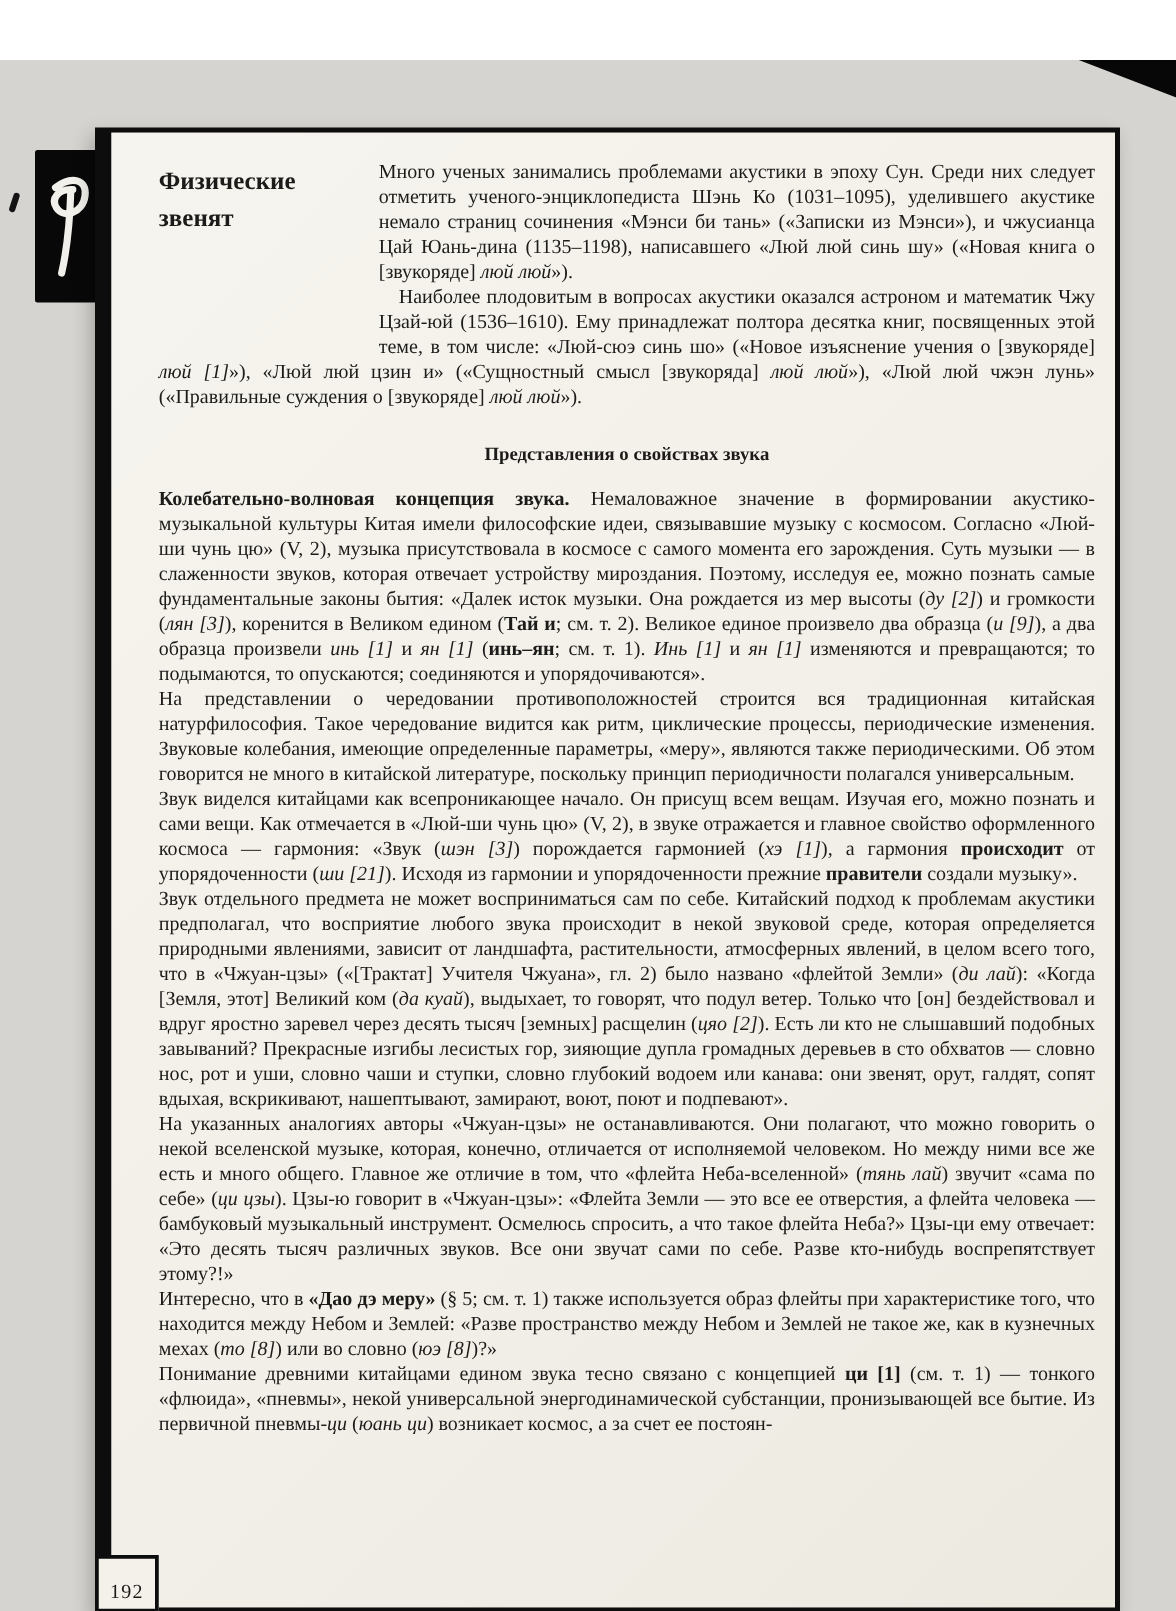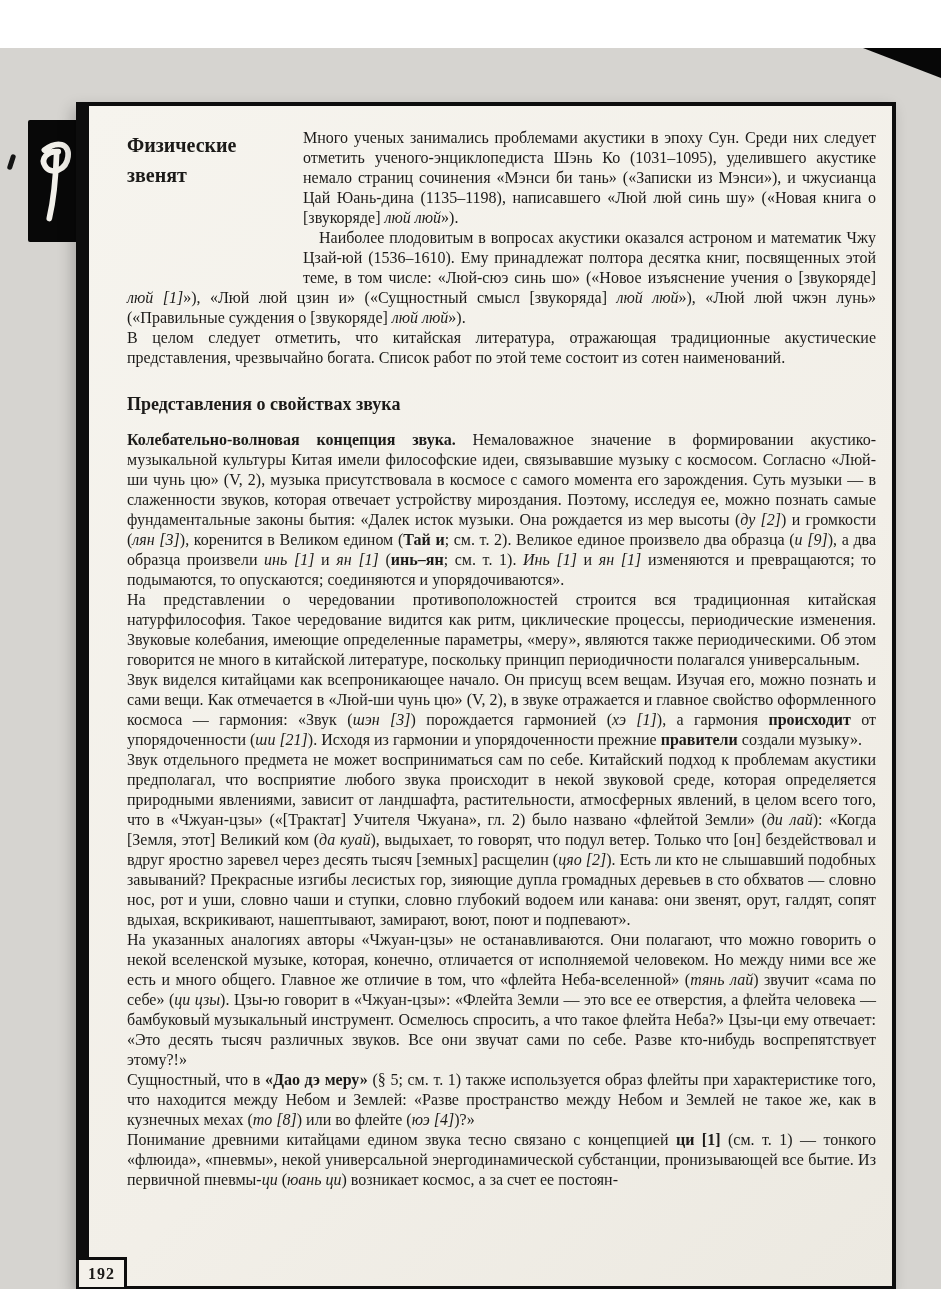--- a/index.html
+++ b/index.html
@@ -56,35 +56,34 @@
   .margin-label{
     float:left; width:176px; height:141px;
     font-weight:bold; font-size:20px; line-height:30px;
     padding-top:2px; text-align:left;
   }
 
   .content p{ margin:0; }
   .p-b{ text-indent:16px; }
 
   .section-title{
-    font-size:18px; font-weight:bold;
-    margin:26px 0 16px; text-align:left;
+    font-size:15px; font-weight:bold;
+    margin:26px 0 16px; text-align:center;
     clear:both;
   }
 
   .i{ font-style:italic; }
   .b{ font-weight:bold; }
 
   .page-number-box{
     position:absolute; left:-13px; bottom:-4px;
     background:#f4f1ea; border:3px solid #0d0d0d;
-    padding:4px 9px 3px;
+    padding:17px 9px 3px;
     font-size:16px; line-height:20px;
     letter-spacing:1px;
-    font-weight:bold;
   }
 
   .clear{ clear:both; }
 </style>
 </head>
 <body>
 
 <div class="scan">
 
   <div class="corner-mark"></div>
@@ -100,32 +99,31 @@
   <div class="page-frame">
     <div class="content">
 
       <div>
         <div class="margin-label">
           <div>Физические</div>
           <div>звенят</div>
         </div>
         <p class="p-a"><span>Много ученых занимались проблемами акустики в эпоху Сун. Среди них следует отметить ученого-энциклопедиста Шэнь Ко (1031–1095), уделившего акустике немало страниц сочинения «Мэнси би тань» («Записки из Мэнси»), и чжусианца Цай Юань-дина (1135–1198), написавшего «Люй люй синь шу» («Новая книга о [звукоряде] </span><span class="i">люй люй</span><span>»).</span></p>
         <p class="p-b"><span>Наиболее плодовитым в вопросах акустики оказался астроном и математик Чжу Цзай-юй (1536–1610). Ему принадлежат полтора десятка книг, посвященных этой теме, в том числе: «Люй-сюэ синь шо» («Новое изъяснение учения о [звукоряде] </span><span class="i">люй [1]</span><span>»), «Люй люй цзин и» («Сущностный смысл [звукоряда] </span><span class="i">люй люй</span><span>»), «Люй люй чжэн лунь» («Правильные суждения о [звукоряде] </span><span class="i">люй люй</span><span>»).</span></p>
-        <p class="p-c"><span>В целом следует отметить, что китайская литература, отражающая традиционные акустические представления, чрезвычайно богата. Список работ по этой теме состоит из сотен наименований.</span></p>
         <div class="clear"></div>
       </div>
 
       <h2 class="section-title">Представления о свойствах звука</h2>
 
       <p><span class="b">Колебательно-волновая концепция звука.</span><span> Немаловажное значение в формировании акустико-музыкальной культуры Китая имели философские идеи, связывавшие музыку с космосом. Согласно «Люй-ши чунь цю» (V, 2), музыка присутствовала в космосе с самого момента его зарождения. Суть музыки — в слаженности звуков, которая отвечает устройству мироздания. Поэтому, исследуя ее, можно познать самые фундаментальные законы бытия: «Далек исток музыки. Она рождается из мер высоты (</span><span class="i">ду [2]</span><span>) и громкости (</span><span class="i">лян [3]</span><span>), коренится в Великом едином (</span><span class="b">Тай и</span><span>; см. т. 2). Великое единое произвело два образца (</span><span class="i">и [9]</span><span>), а два образца произвели </span><span class="i">инь [1]</span><span> и </span><span class="i">ян [1]</span><span> (</span><span class="b">инь–ян</span><span>; см. т. 1). </span><span class="i">Инь [1]</span><span> и </span><span class="i">ян [1]</span><span> изменяются и превращаются; то подымаются, то опускаются; соединяются и упорядочиваются».</span></p>
       <p><span>На представлении о чередовании противоположностей строится вся традиционная китайская натурфилософия. Такое чередование видится как ритм, циклические процессы, периодические изменения. Звуковые колебания, имеющие определенные параметры, «меру», являются также периодическими. Об этом говорится не много в китайской литературе, поскольку принцип периодичности полагался универсальным.</span></p>
       <p><span>Звук виделся китайцами как всепроникающее начало. Он присущ всем вещам. Изучая его, можно познать и сами вещи. Как отмечается в «Люй-ши чунь цю» (V, 2), в звуке отражается и главное свойство оформленного космоса — гармония: «Звук (</span><span class="i">шэн [3]</span><span>) порождается гармонией (</span><span class="i">хэ [1]</span><span>), а гармония </span><span class="b">происходит</span><span> от упорядоченности (</span><span class="i">ши [21]</span><span>). Исходя из гармонии и упорядоченности прежние </span><span class="b">правители</span><span> создали музыку».</span></p>
       <p><span>Звук отдельного предмета не может восприниматься сам по себе. Китайский подход к проблемам акустики предполагал, что восприятие любого звука происходит в некой звуковой среде, которая определяется природными явлениями, зависит от ландшафта, растительности, атмосферных явлений, в целом всего того, что в «Чжуан-цзы» («[Трактат] Учителя Чжуана», гл. 2) было названо «флейтой Земли» (</span><span class="i">ди лай</span><span>): «Когда [Земля, этот] Великий ком (</span><span class="i">да куай</span><span>), выдыхает, то говорят, что подул ветер. Только что [он] бездействовал и вдруг яростно заревел через десять тысяч [земных] расщелин (</span><span class="i">цяо [2]</span><span>). Есть ли кто не слышавший подобных завываний? Прекрасные изгибы лесистых гор, зияющие дупла громадных деревьев в сто обхватов — словно нос, рот и уши, словно чаши и ступки, словно глубокий водоем или канава: они звенят, орут, галдят, сопят вдыхая, вскрикивают, нашептывают, замирают, воют, поют и подпевают».</span></p>
       <p><span>На указанных аналогиях авторы «Чжуан-цзы» не останавливаются. Они полагают, что можно говорить о некой вселенской музыке, которая, конечно, отличается от исполняемой человеком. Но между ними все же есть и много общего. Главное же отличие в том, что «флейта Неба-вселенной» (</span><span class="i">тянь лай</span><span>) звучит «сама по себе» (</span><span class="i">ци цзы</span><span>). Цзы-ю говорит в «Чжуан-цзы»: «Флейта Земли — это все ее отверстия, а флейта человека — бамбуковый музыкальный инструмент. Осмелюсь спросить, а что такое флейта Неба?» Цзы-ци ему отвечает: «Это десять тысяч различных звуков. Все они звучат сами по себе. Разве кто-нибудь воспрепятствует этому?!»</span></p>
-      <p><span>Сущностный, что в </span><span class="b">«Дао дэ меру»</span><span> (§ 5; см. т. 1) также используется образ флейты при характеристике того, что находится между Небом и Землей: «Разве пространство между Небом и Землей не такое же, как в кузнечных мехах (</span><span class="i">то [8]</span><span>) или во флейте (</span><span class="i">юэ [4]</span><span>)?»</span></p>
+      <p><span>Интересно, что в </span><span class="b">«Дао дэ меру»</span><span> (§ 5; см. т. 1) также используется образ флейты при характеристике того, что находится между Небом и Землей: «Разве пространство между Небом и Землей не такое же, как в кузнечных мехах (</span><span class="i">то [8]</span><span>) или во словно (</span><span class="i">юэ [8]</span><span>)?»</span></p>
       <p><span>Понимание древними китайцами едином звука тесно связано с концепцией </span><span class="b">ци [1]</span><span> (см. т. 1) — тонкого «флюида», «пневмы», некой универсальной энергодинамической субстанции, пронизывающей все бытие. Из первичной пневмы-</span><span class="i">ци</span><span> (</span><span class="i">юань ци</span><span>) возникает космос, а за счет ее постоян-</span></p>
 
     </div>
 
     <div class="page-number-box">
       <span>192</span>
     </div>
   </div>
 
 </div>

